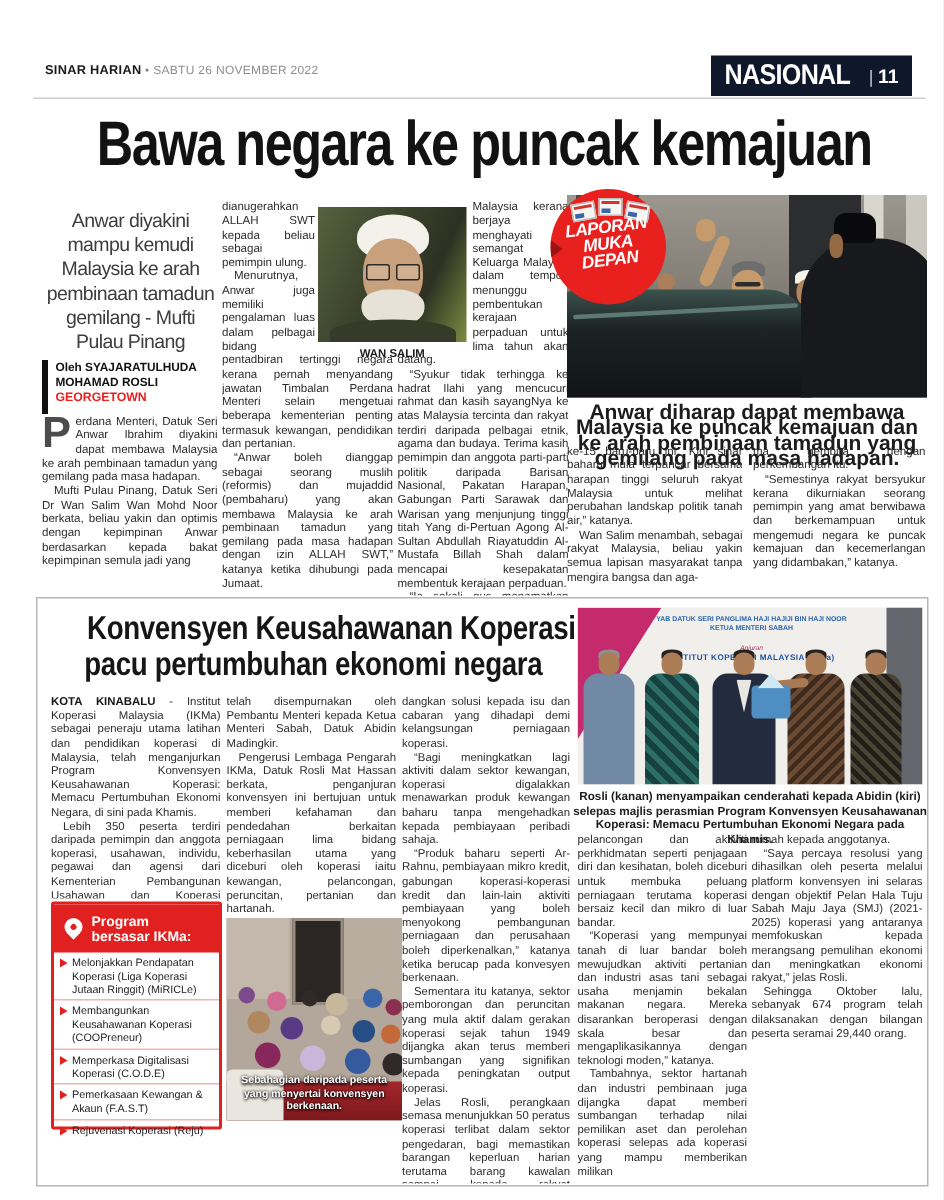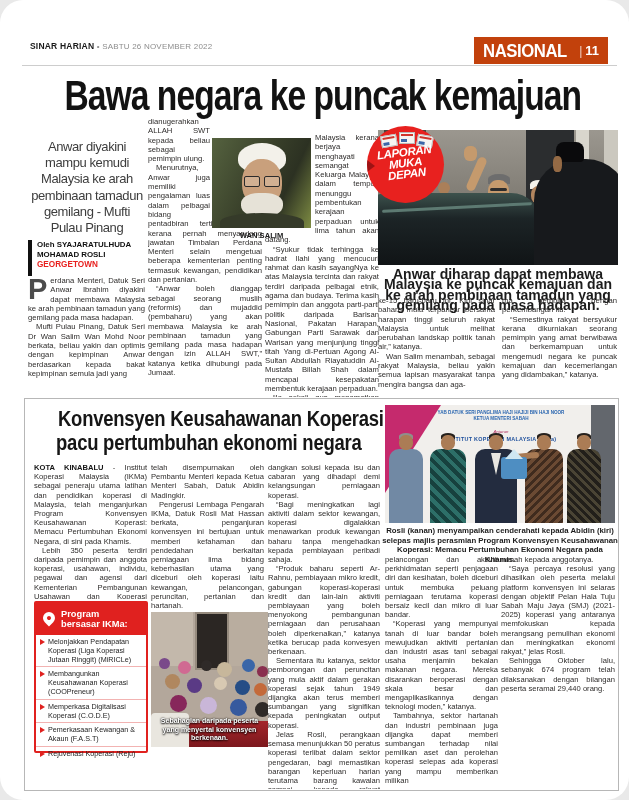--- a/index.html
+++ b/index.html
@@ -1,22 +1,22 @@
 <!DOCTYPE html>
 <html><head>
 <meta charset="utf-8">
 <style>
   html,body{margin:0;padding:0;background:#e9e9e9;}
   .page{position:relative;width:629px;height:800px;background:#fff;margin:0 auto;
-        font-family:"Liberation Sans",sans-serif;overflow:hidden;color:#2e2c2b;border-radius:23px;}
+        font-family:"Liberation Sans",sans-serif;overflow:hidden;color:#2e2c2b;}
   
   .masthead{position:absolute;left:30px;top:41px;font-size:8px;color:#8d8d8d;letter-spacing:.2px;}
   .masthead .mh-name{font-weight:800;color:#1a1a1a;font-size:8.5px;}
   .toprule{position:absolute;left:22px;right:12px;top:65px;border-top:1px solid #cdcdcd;}
-  .section-badge{position:absolute;right:21px;top:37px;height:27px;background:#c2410c;
+  .section-badge{position:absolute;right:21px;top:37px;height:27px;background:#0f172a;
         display:flex;align-items:center;padding:0 9px;}
   .section-badge .sec{font-size:19px;font-weight:800;color:#fff;letter-spacing:-.5px;
         transform:scaleX(.88);transform-origin:left center;white-space:nowrap;}
   .section-badge .bar{color:#fff;opacity:.75;font-size:12px;margin:0 3px 0 1px;font-weight:400;}
   .section-badge .pg{font-size:13px;font-weight:600;color:#fff;}
   .headline1{position:absolute;left:0;top:72px;width:629px;text-align:center;}
   .headline1 span{display:inline-block;font-size:42px;font-weight:800;color:#121212;
         letter-spacing:-1.2px;transform:scaleX(.8);transform-origin:center;white-space:nowrap;}
   
   .col{position:absolute;font-size:7.7px;line-height:9.3px;text-align:justify;overflow:hidden;color:#2e2c2b;}
@@ -185,21 +185,21 @@
     <div class="btxt">
       <div>Oleh SYAJARATULHUDA MOHAMAD ROSLI</div>
       <div class="bloc">GEORGETOWN</div>
     </div>
   </div>
   <div class="col" style="left:28px;top:276px;width:117px;height:122px;">
     <p><span class="dropcap">P</span><span>erdana Menteri, Datuk Seri Anwar Ibrahim diyakini dapat membawa Malaysia ke arah pembinaan tamadun yang gemilang pada masa hadapan.</span></p>
     <p class="ind">Mufti Pulau Pinang, Datuk Seri Dr Wan Salim Wan Mohd Noor berkata, beliau yakin dan optimis dengan kepimpinan Anwar berdasarkan kepada bakat kepimpinan semula jadi yang</p>
   </div>
 
-  <div class="col" style="left:148px;top:117px;width:114px;height:264px;">
+  <div class="col" style="left:148px;top:133px;width:114px;height:264px;">
     <div style="float:right;width:52px;height:100px;"></div>
     <p>dianugerahkan ALLAH SWT kepada beliau sebagai pemimpin ulung.</p>
     <p class="ind">Menurutnya, Anwar juga memiliki pengalaman luas dalam pelbagai bidang pentadbiran tertinggi negara kerana pernah menyandang jawatan Timbalan Perdana Menteri selain mengetuai beberapa kementerian penting termasuk kewangan, pendidikan dan pertanian.</p>
     <p class="ind">“Anwar boleh dianggap sebagai seorang muslih (reformis) dan mujaddid (pembaharu) yang akan membawa Malaysia ke arah pembinaan tamadun yang gemilang pada masa hadapan dengan izin ALLAH SWT,” katanya ketika dihubungi pada Jumaat.</p>
 
   </div>
 
   <div class="ws-photo">
     <div class="ws-cap"></div>
     <div class="ws-face"></div>

